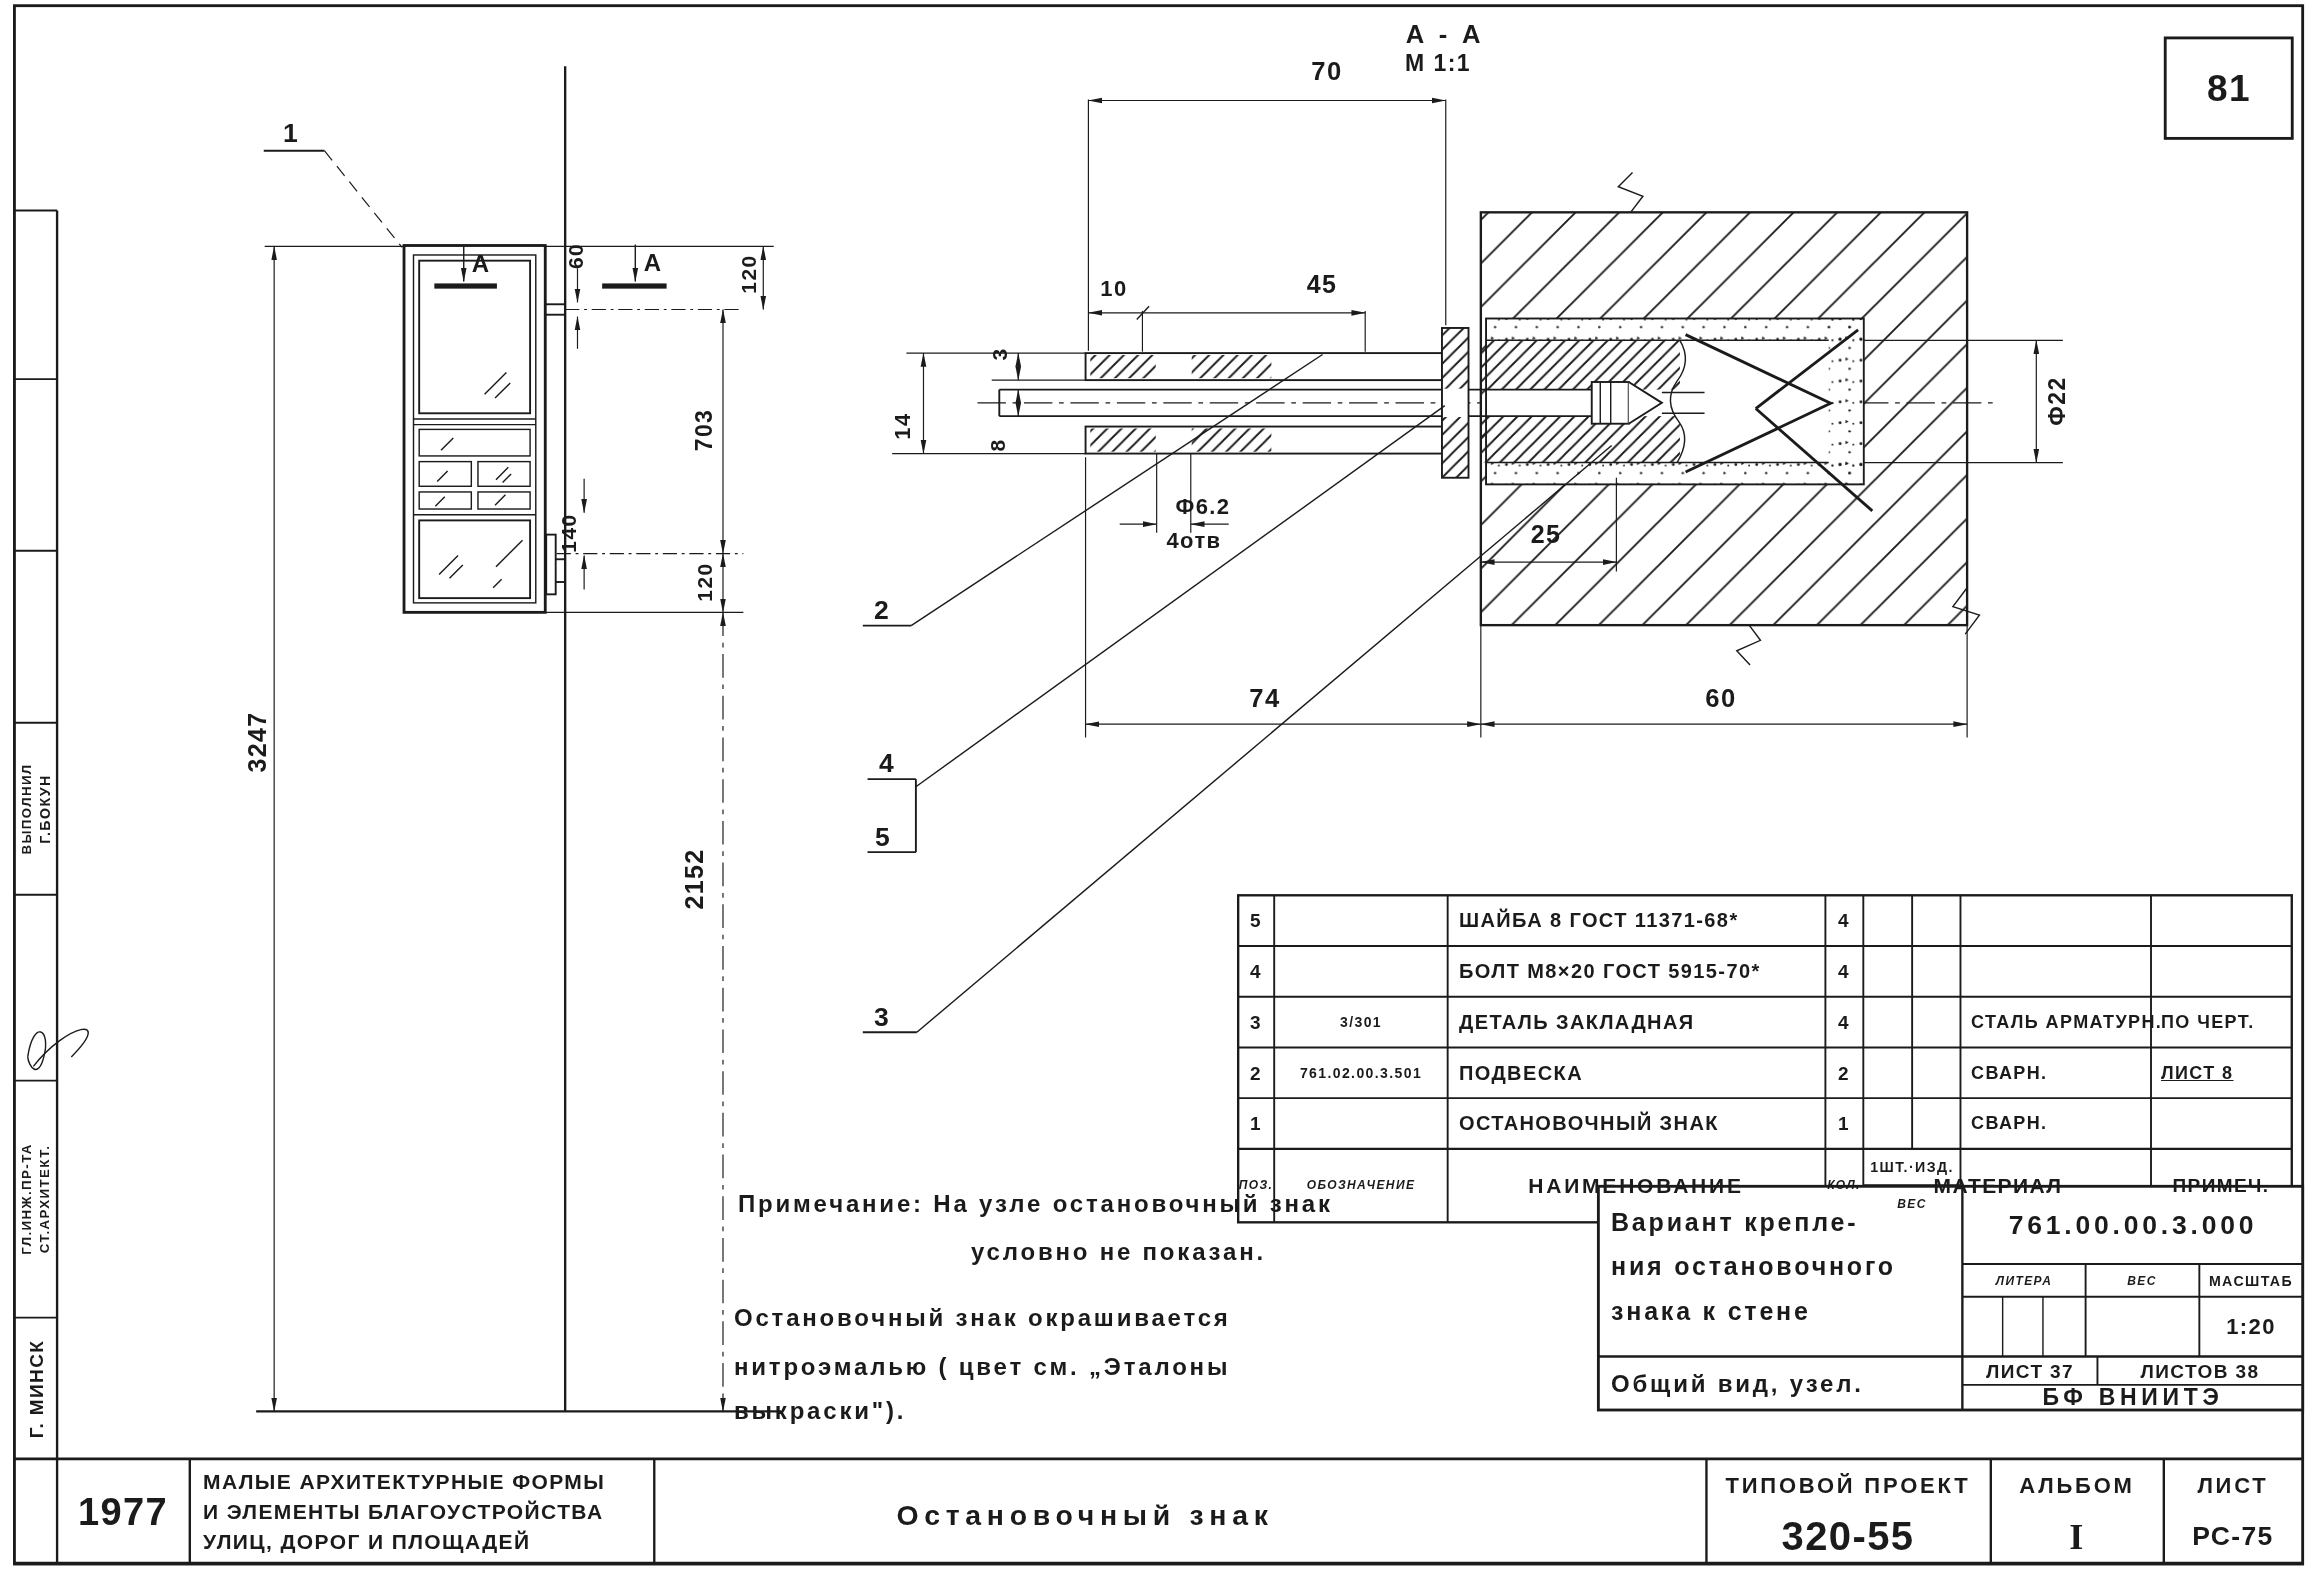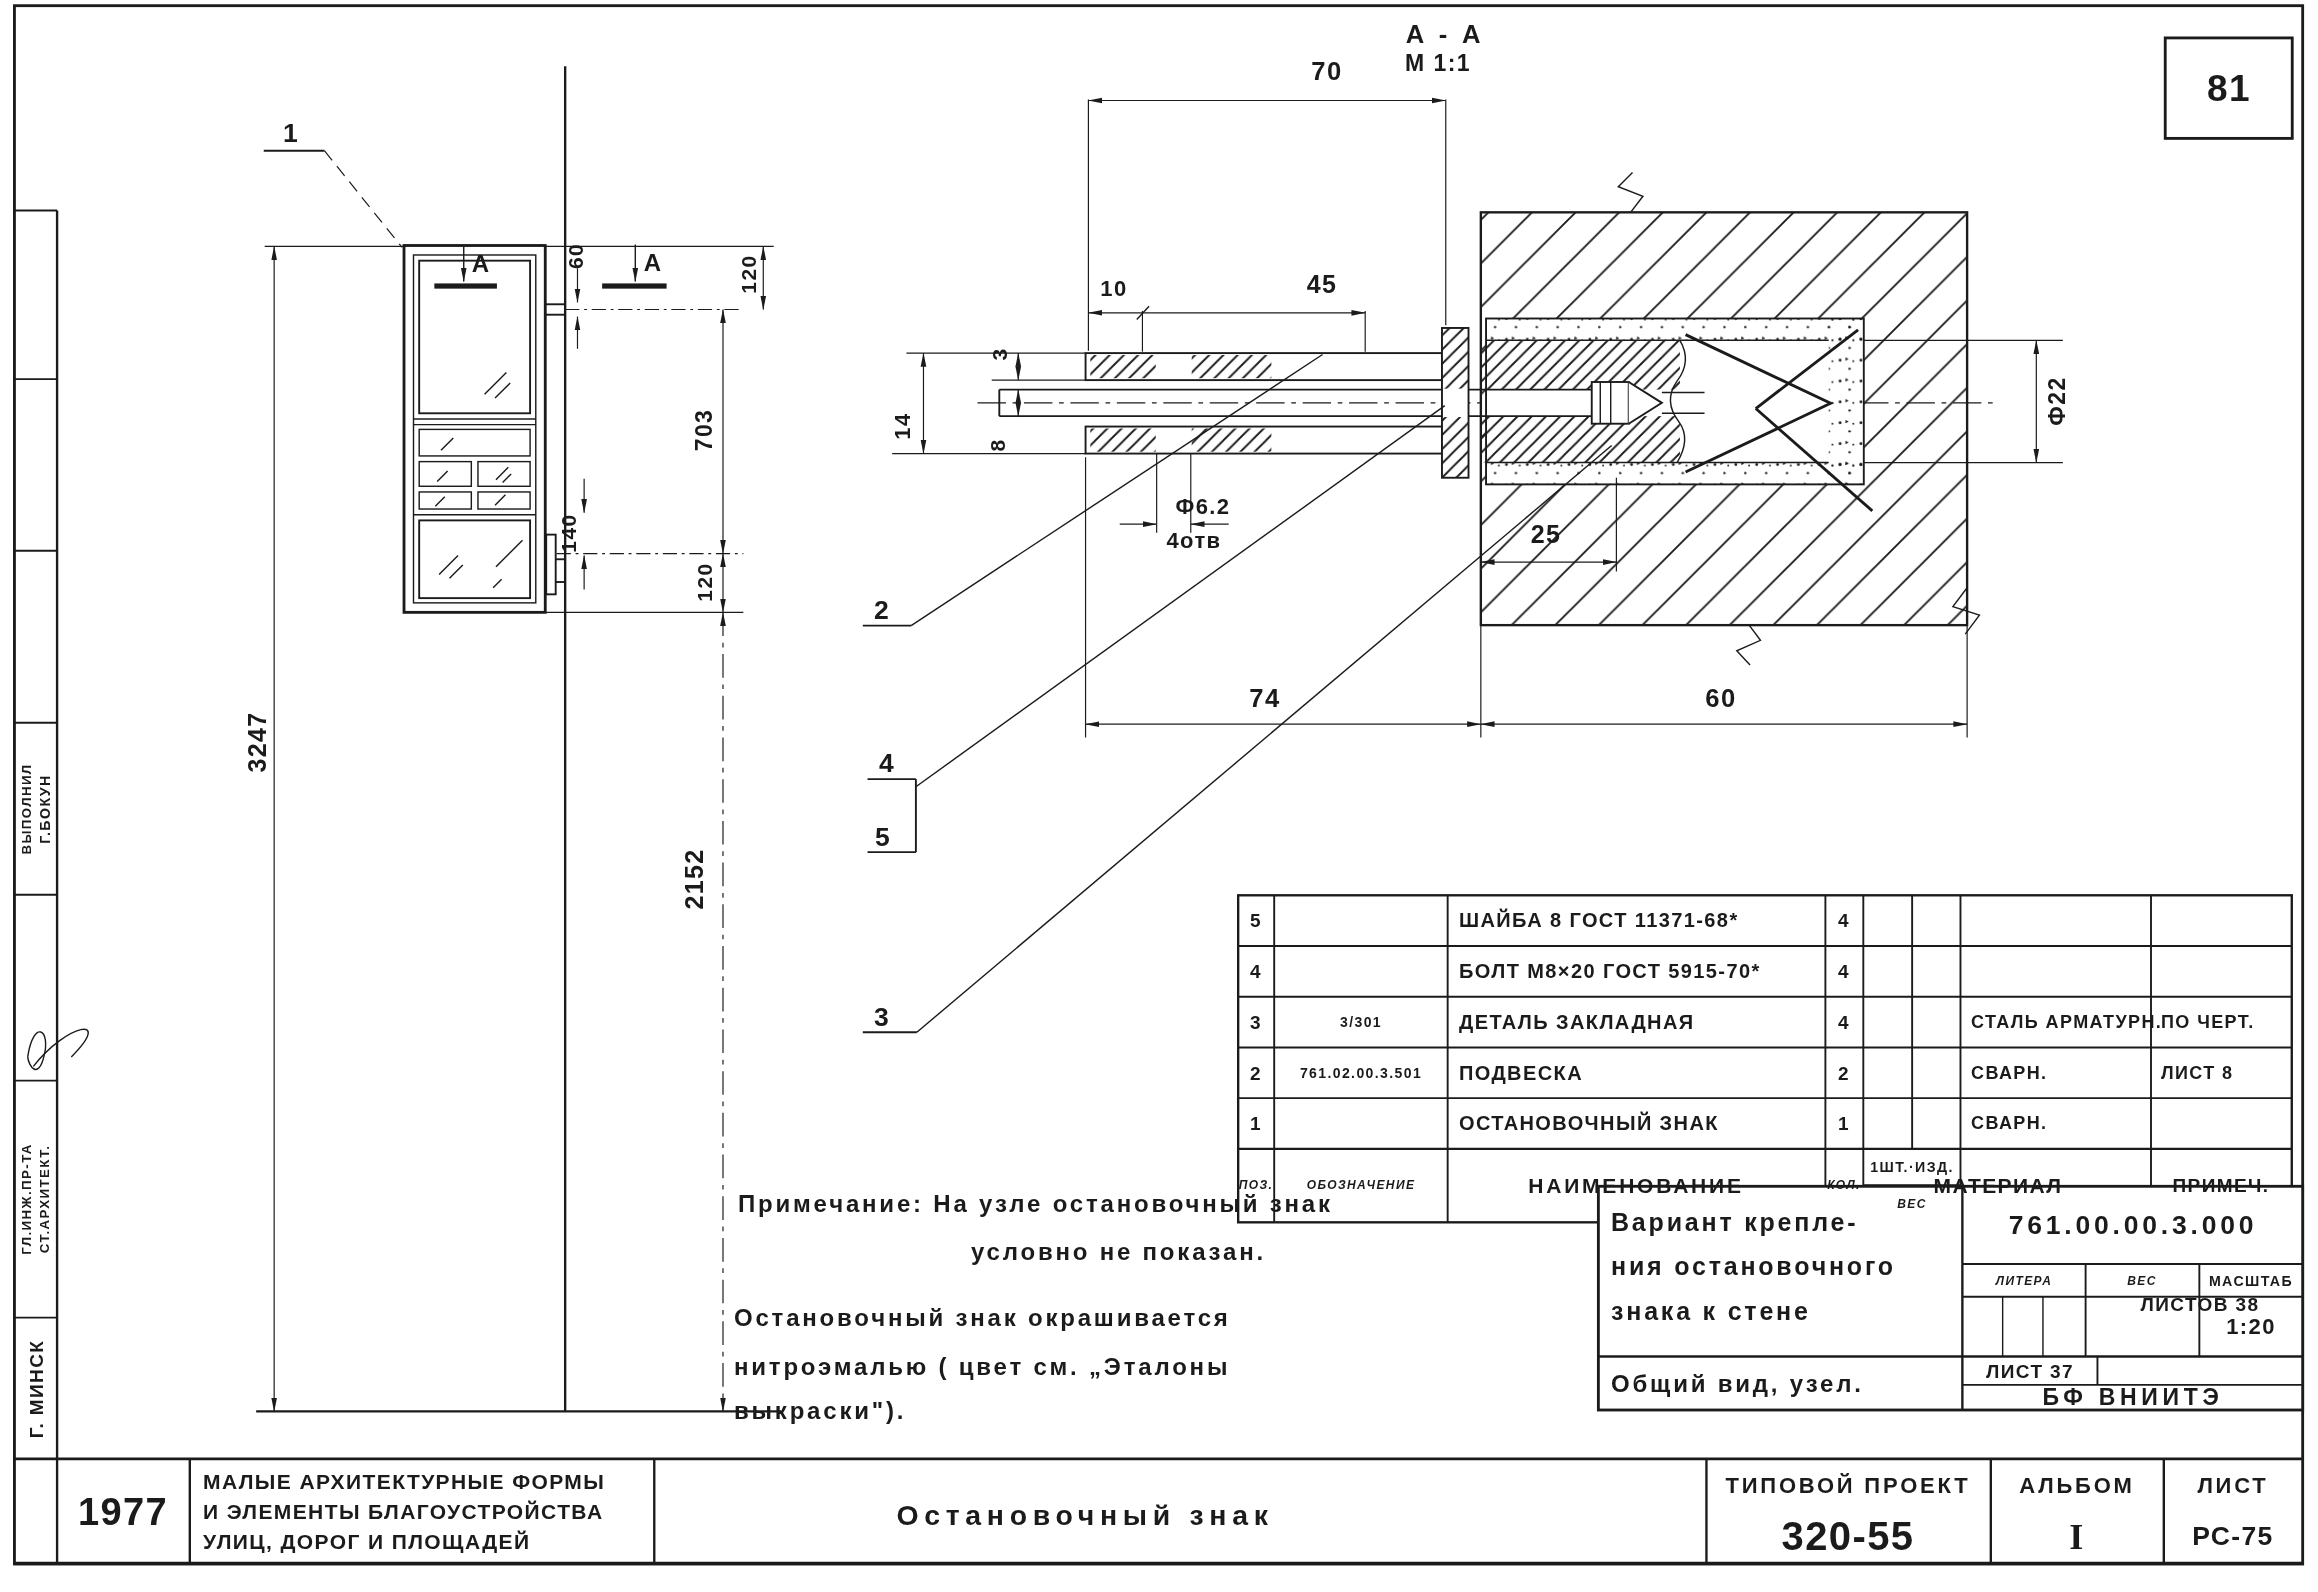--- a/index.html
+++ b/index.html
@@ -310,21 +310,21 @@
     <div class="lbl la s42" style="left:1459px;top:1022px;">ДЕТАЛЬ ЗАКЛАДНАЯ</div>
     <div class="lbl s40" style="left:1844px;top:1022px;">4</div>
     <div class="lbl la s38" style="left:1971px;top:1022px;">СТАЛЬ АРМАТУРН.</div>
     <div class="lbl la s38" style="left:2161px;top:1022px;">ПО ЧЕРТ.</div>
 
     <div class="lbl s40" style="left:1256px;top:1073px;">2</div>
     <div class="lbl s36" style="left:1361px;top:1073px;">761.02.00.3.501</div>
     <div class="lbl la s42" style="left:1459px;top:1073px;">ПОДВЕСКА</div>
     <div class="lbl s40" style="left:1844px;top:1073px;">2</div>
     <div class="lbl la s38" style="left:1971px;top:1073px;">СВАРН.</div>
-    <div class="lbl la s38" style="left:2161px;top:1073px;">ЛИСТ 8</div>
+    <div class="lbl la s38" style="left:2161px;top:1073px;text-decoration:underline;">ЛИСТ 8</div>
 
     <div class="lbl s40" style="left:1256px;top:1123px;">1</div>
     <div class="lbl s36" style="left:1361px;top:1123px;"></div>
     <div class="lbl la s42" style="left:1459px;top:1123px;">ОСТАНОВОЧНЫЙ ЗНАК</div>
     <div class="lbl s40" style="left:1844px;top:1123px;">1</div>
     <div class="lbl la s38" style="left:1971px;top:1123px;">СВАРН.</div>
     <div class="lbl la s38" style="left:2161px;top:1123px;"></div>
 
     <div class="lbl s34" style="left:1256px;top:1185px;">ПОЗ.</div>
     <div class="lbl s34" style="left:1361px;top:1185px;">ОБОЗНАЧЕНИЕ</div>
@@ -347,21 +347,21 @@
   <div>
     <div class="lbl la s52 ls6" style="left:1611px;top:1222px;">Вариант крепле-</div>
     <div class="lbl la s52 ls6" style="left:1611px;top:1266px;">ния остановочного</div>
     <div class="lbl la s52 ls6" style="left:1611px;top:1311px;">знака к стене</div>
     <div class="lbl s56 ls8" style="left:2133px;top:1225px;">761.00.00.3.000</div>
     <div class="lbl s34" style="left:2024px;top:1281px;">ЛИТЕРА</div>
     <div class="lbl s34" style="left:2142px;top:1281px;">ВЕС</div>
     <div class="lbl s30" style="left:2251px;top:1281px;">МАСШТАБ</div>
     <div class="lbl s46" style="left:2251px;top:1327px;">1:20</div>
     <div class="lbl s40" style="left:2030px;top:1371px;">ЛИСТ 37</div>
-    <div class="lbl s40" style="left:2200px;top:1304px;">ЛИСТОВ 38</div>
+    <div class="lbl s40" style="left:2200px;top:1371px;">ЛИСТОВ 38</div>
     <div class="lbl la s50 ls6" style="left:1611px;top:1384px;">Общий вид, узел.</div>
     <div class="lbl s48 ls10" style="left:2133px;top:1397px;">БФ ВНИИТЭ</div>
   </div>
 
   <div>
     <div class="lbl s80" style="left:123px;top:1512px;">1977</div>
     <div class="lbl la s44" style="left:203px;top:1481px;">МАЛЫЕ АРХИТЕКТУРНЫЕ ФОРМЫ</div>
     <div class="lbl la s44" style="left:203px;top:1511px;">И ЭЛЕМЕНТЫ БЛАГОУСТРОЙСТВА</div>
     <div class="lbl la s44" style="left:203px;top:1541px;">УЛИЦ,  ДОРОГ И ПЛОЩАДЕЙ</div>
     <div class="lbl s60 ls12" style="left:1085px;top:1515px;">Остановочный знак</div>

